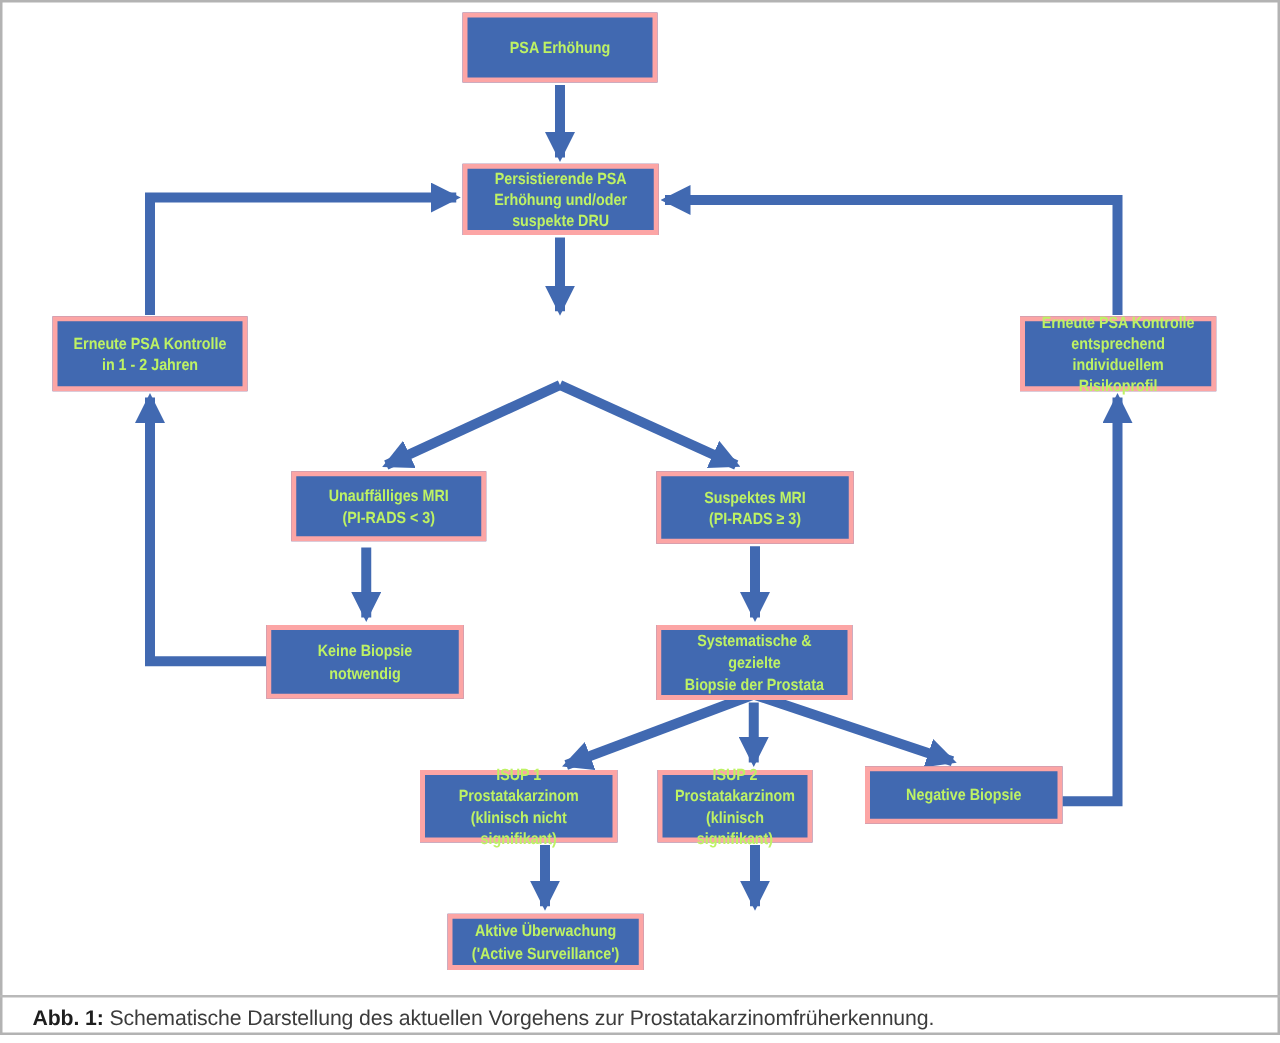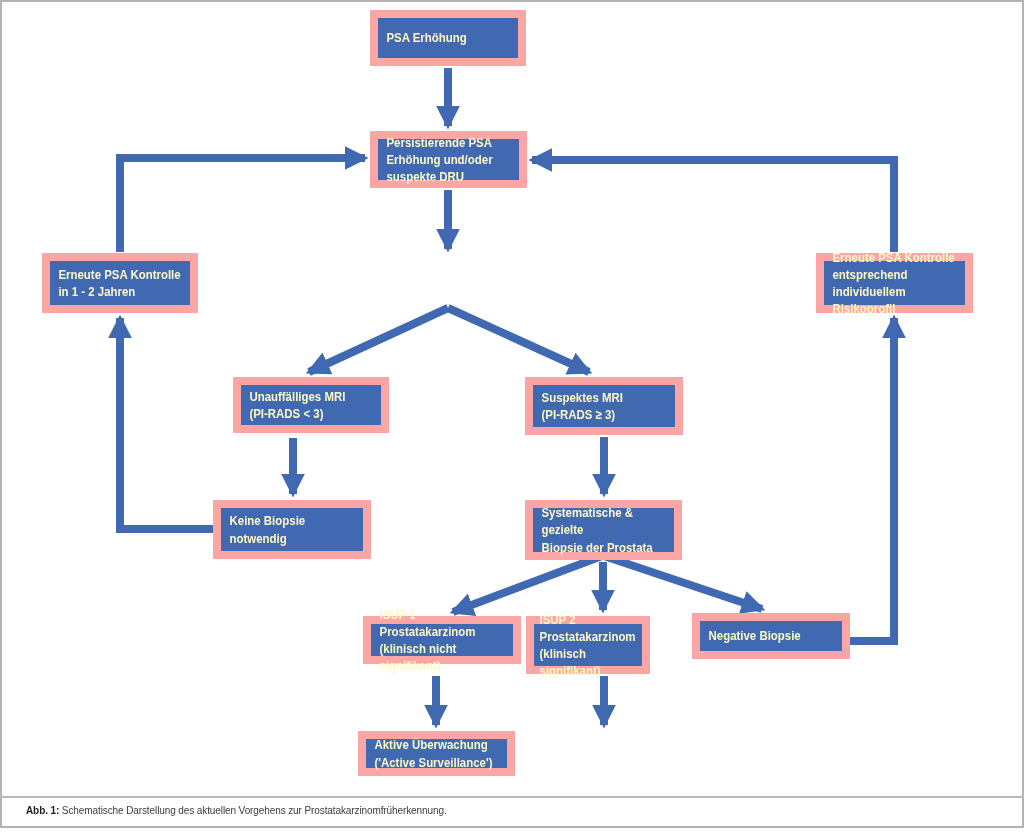--- a/index.html
+++ b/index.html
@@ -5,34 +5,34 @@
   html,body{margin:0;padding:0;background:#ffffff;}
   body{width:1024px;height:834px;position:relative;font-family:"Liberation Sans",sans-serif;}
   .figure-frame{
     position:absolute;left:0;top:0;width:1020px;height:824px;
     border:2px solid #b3b3b3;background:#ffffff;
   }
   .diagram-area{position:absolute;left:0;top:0;width:1024px;height:796px;}
   .connectors{position:absolute;left:0;top:0;z-index:1;}
   .node{
     position:absolute;z-index:2;box-sizing:border-box;
-    background:#4169b1;border:8px solid #fca5a5;
-    color:#fef9c3;font-weight:bold;font-size:13px;line-height:1.32;
-    display:flex;align-items:center;justify-content:center;text-align:left;
+    background:#4169b1;border:4px solid #fca5a5;
+    color:#bef264;font-weight:bold;font-size:13px;line-height:1.32;
+    display:flex;align-items:center;justify-content:center;text-align:center;
   }
   .node .lbl{
     display:inline-block;white-space:pre-line;
     transform:scaleX(0.88);transform-origin:center;width:114%;
   }
   .separator{
     position:absolute;left:0;top:796px;width:1024px;height:2px;background:#b9b9b9;z-index:3;
   }
   .caption{
     position:absolute;left:26px;top:805px;width:980px;z-index:3;
-    font-size:10px;color:#3c3c3c;letter-spacing:-0.1px;
+    font-size:17px;color:#3c3c3c;letter-spacing:-0.1px;
   }
   .caption .cap-prefix{font-weight:bold;color:#1e1e1e;}
 </style>
 </head>
 <body>
 
 <div class="figure-frame"></div>
 
 <div class="diagram-area">
 
@@ -96,21 +96,21 @@
   <div class="node" style="left:213px;top:500px;width:158px;height:59px">
     <span class="lbl">Keine Biopsie
 notwendig</span>
   </div>
 
   <div class="node" style="left:525px;top:500px;width:157px;height:60px">
     <span class="lbl">Systematische &amp; gezielte
 Biopsie der Prostata</span>
   </div>
 
-  <div class="node" style="left:363px;top:616px;width:158px;height:48px">
+  <div class="node" style="left:336px;top:616px;width:158px;height:58px">
     <span class="lbl">ISUP 1 Prostatakarzinom
 (klinisch nicht signifikant)</span>
   </div>
 
   <div class="node" style="left:526px;top:616px;width:124px;height:58px">
     <span class="lbl">ISUP 2 Prostatakarzinom
 (klinisch signifikant)</span>
   </div>
 
   <div class="node" style="left:692px;top:613px;width:158px;height:46px">

